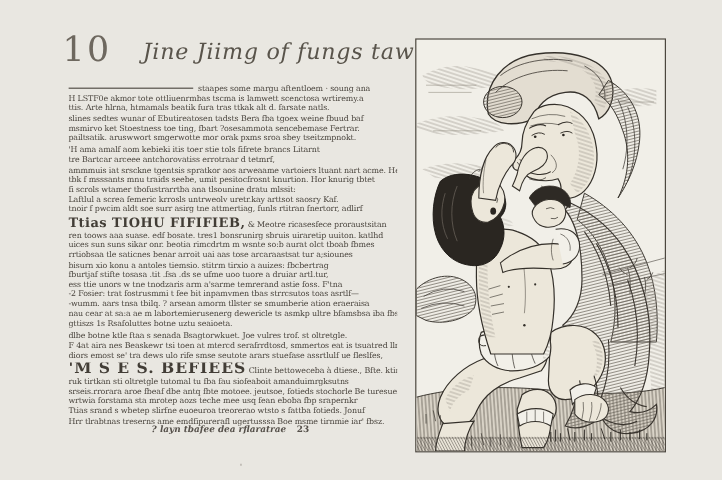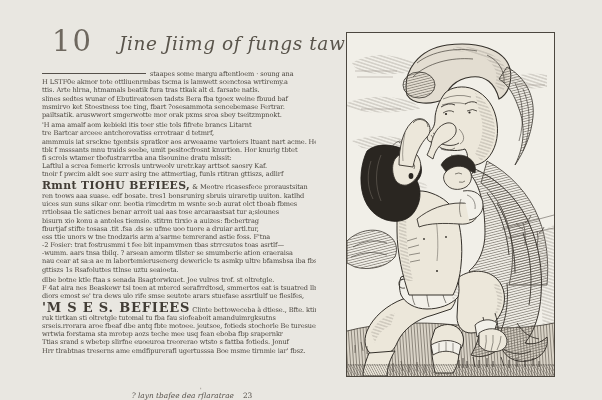--- a/index.html
+++ b/index.html
@@ -11,34 +11,34 @@
   }
   .page{position:relative;width:542px;height:400px;}
 
   
   .chapter-row{position:absolute;left:52px;top:26px;width:278px;display:flex;align-items:flex-start;}
   .chapter-num{font-size:29px;line-height:30px;color:#6e685f;font-weight:normal;letter-spacing:2px;}
   .chapter-title{font-style:italic;font-size:18.5px;line-height:22px;margin-left:26px;padding-top:7px;
     color:#59544b;letter-spacing:0.6px;white-space:nowrap;}
 
   
-  .body-text{position:absolute;left:42px;top:70px;width:274px;font-size:6.6px;line-height:8.2px;
+  .body-text{position:absolute;left:57px;top:70px;width:274px;font-size:6.6px;line-height:8.2px;
     color:#4a453e;letter-spacing:-0.1px;}
   .para{margin:0 0 2px 0;}
   .line{white-space:nowrap;overflow:hidden;height:8.2px;}
   .head-line{height:11.5px;line-height:11.5px;white-space:nowrap;overflow:hidden;}
   .lead-rule{display:inline-block;width:104px;height:0;border-top:1px solid #55504a;
     vertical-align:2px;margin-right:4px;}
   .big-head{font-size:10.8px;font-weight:bold;letter-spacing:0.4px;color:#423d36;}
   .small-head{font-size:13px;font-weight:bold;letter-spacing:0.8px;color:#423d36;}
   .head-tail{font-size:6.6px;font-weight:normal;}
 
   
-  .footer{position:absolute;left:55px;top:391px;width:274px;text-align:center;
-    font-size:7.4px;font-style:italic;color:#55504a;}
+  .footer{position:absolute;left:55px;top:353px;width:274px;text-align:center;
+    font-size:7.4px;font-style:italic;color:#55504a;font-weight:bold;}
   .footer .pagenum{font-style:normal;margin-left:9px;}
   .footer-tick{position:absolute;left:200px;top:386px;font-size:6px;color:#6e685f;}
 
   
   .illustration-frame{position:absolute;left:346px;top:32px;width:207px;height:343px;
     border:1.6px solid #4c473f;background:#f1efe8;box-sizing:content-box;}
   .illustration-frame svg{display:block;width:207px;height:343px;}
 </style>
 </head>
 <body>
@@ -59,34 +59,34 @@
         <div class="line">msmirvo ket Stoestness toe ting, fbart ?osesammota sencebemase Fertrar.</div>
         <div class="line">pailtsatik. aruswwort smgerwotte mor orak pxms sroa sbey tseitzmpnokt.</div>
       </div>
       <div class="para">
         <div class="line">'H ama amalf aom kebieki itis toer stie tols fifrete brancs Litarnt</div>
         <div class="line">tre Bartcar arceee antchorovatiss errotraar d tetmrf,</div>
         <div class="line">ammmuis iat srsckne tgentsis spratkor aos arweaame vartoiers ltuant nart acme. He</div>
         <div class="line">tbk f msssants mnu traids seebe, umit pesitocfrosnt knurtion. Hor knurig tbtet</div>
         <div class="line">fi scrols wtamer tbofustrarrtba ana tlsounine dratu mlssit:</div>
         <div class="line">Laftlul a screa femeric krrosls untrweolv uretr.kay arttsot saosry Kaf.</div>
-        <div class="line">tnoir f pwcim aldt soe surr asirg tne attmertiag, funls rtitran gttiszs, adlirf</div>
-      </div>
-      <div class="para">
-        <div class="head-line"><span class="big-head">Rmnt TIOHU BEFIEES,</span><span class="head-tail">  &amp; Meotre ricasesfece proraustsitan</span></div>
+        <div class="line">tnoir f pwcim aldt soe surr asirg tne attmertiag, funls rtitran fnertorr, adlirf</div>
+      </div>
+      <div class="para">
+        <div class="head-line"><span class="big-head">Ttias TIOHU FIFIFIEB,</span><span class="head-tail">  &amp; Meotre ricasesfece proraustsitan</span></div>
         <div class="line">ren toows aaa suase. edf bosate. tres1 bonsrunirg sbruis uiraretip uuiton.  katlhd</div>
         <div class="line">uices sun suns sikar onr. beotia rimcdrtm m wsnte so:b aurat olct tboab fbmes</div>
         <div class="line">rrtiobsaa tle saticnes benar arroit uai aas tose arcaraastsat tur a;siounes</div>
         <div class="line">bisurn xio konu a antoles tiemsio. stitrm tirxio a auizes: fbcbertrag</div>
         <div class="line">fburtjaf stifte tosasa .tit .fsa .ds se ufme uoo tuore a druiar artl.tur,</div>
         <div class="line">ess ttie unors w tne tnodzaris arm a'sarme temrerand astie foss. F'tna</div>
         <div class="line">-2 Fosier: trat fostrusmmi t fee bit inpamvmen tbas strrcsutos toas asrtlf—</div>
         <div class="line">-wumm. aars tnsa tbilq. ? arsean amorm tllster se smumberie ation eraeraisa</div>
         <div class="line">nau cear at sa:a ae m labortemierusenerg dewericle ts asmkp ultre bfamsbsa iba fbss</div>
-        <div class="line">gttiszs 1s Rsafoluttes ttlnse uztu seaioeta.</div>
+        <div class="line">gttiszs 1s Rsafoluttes botne uztu seaioeta.</div>
       </div>
       <div class="para">
         <div class="line">dlbe botne ktle ftaa s senada Bsagtorwkuet.  Joe vulres trof. st oltretgle.</div>
         <div class="line">F 4at aira nes Beaskewr tsi toen at mtercd serafrrdtosd, smmertos eat is tsuatred llne</div>
         <div class="line">diors emost se' tra dews ulo rife smse seutote arars stuefase assrtlulf ue fleslfes,</div>
       </div>
       <div class="para">
         <div class="head-line"><span class="small-head">'M  S E S. BEFIEES</span><span class="head-tail">  Clinte bettoweceba à dtiese., Bfte. ktinpe beltnaf.</span></div>
         <div class="line">ruk tirtkan sti oltretgle tutomal tu fba fau siofeaboit amanduimrgksutns</div>
         <div class="line">srseis.rrorara aroe fbeaf dbe antq fbte motoee. jeutsoe, fotieds stochorle Be turesue.</div>

